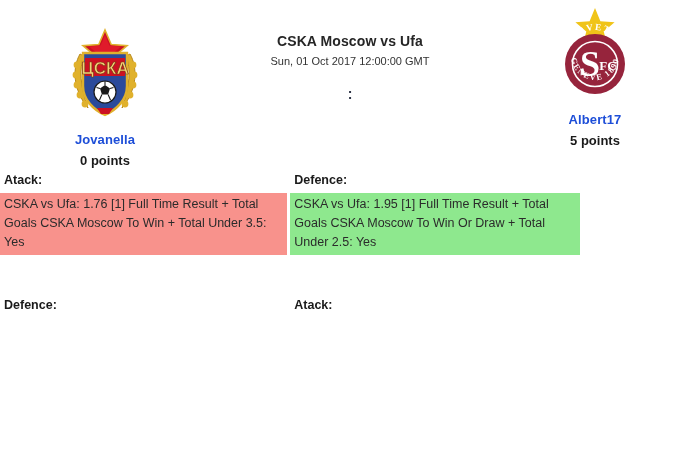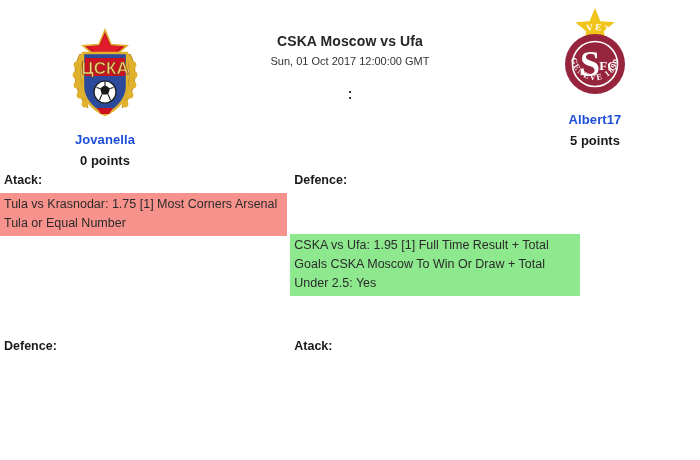--- a/index.html
+++ b/index.html
@@ -110,21 +110,21 @@
   }
   .bet {
     font-size: 12.5px;
     line-height: 19px;
     color: #2b2b2b;
     padding: 2px 4px 3px 4px;
     margin-bottom: 6px;
     box-sizing: border-box;
   }
   .bet.lose { background: #f8928c; }
-  .bet.win  { background: #8ee88e; margin-top: 41px; }
+  .bet.win  { background: #8ee88e; }
   .bet:last-child { margin-bottom: 0; }
 
   .sec1 { margin-top: 8px; }
   .sec2 { margin-top: 43px; }
 </style>
 </head>
 <body>
 
 <div class="header">
 
@@ -208,21 +208,21 @@
       </div>
     </div>
     <div class="player-name">Albert17</div>
     <div class="player-points">5 points</div>
   </div>
 </div>
 
 <div class="section sec1">
   <div class="col col-pad">
     <div class="col-head">Atack:</div>
-    <div class="bet lose">Tula vs Krasnodar: 1.75 [1] Most Corners Arsenal Tula or Equal Number</div>
+    <div class="bet lose">CSKA vs Ufa: 1.76 [1] Full Time Result + Total Goals CSKA Moscow To Win + Total Under 3.5: Yes</div>
   </div>
   <div class="col">
     <div class="col-head">Defence:</div>
     <div class="bet win">CSKA vs Ufa: 1.95 [1] Full Time Result + Total Goals CSKA Moscow To Win Or Draw + Total Under 2.5: Yes</div>
   </div>
 </div>
 
 <div class="section sec2">
   <div class="col col-pad">
     <div class="col-head">Defence:</div>

